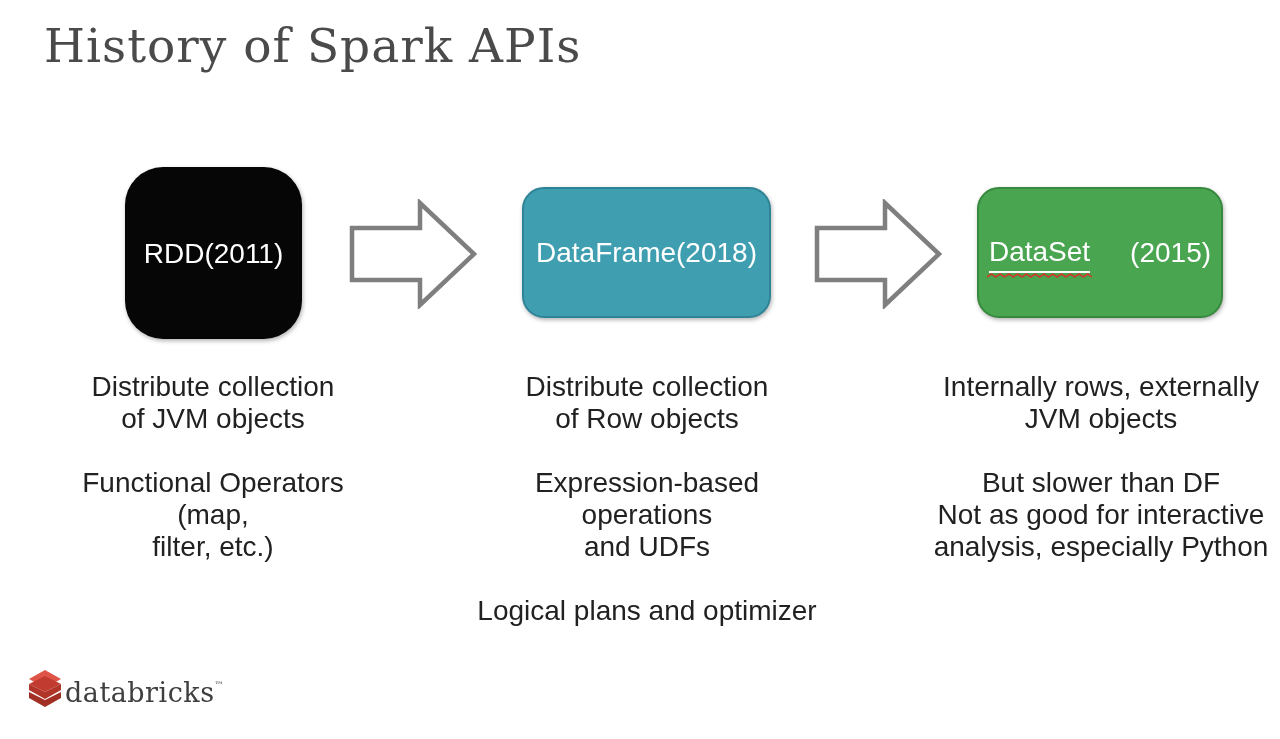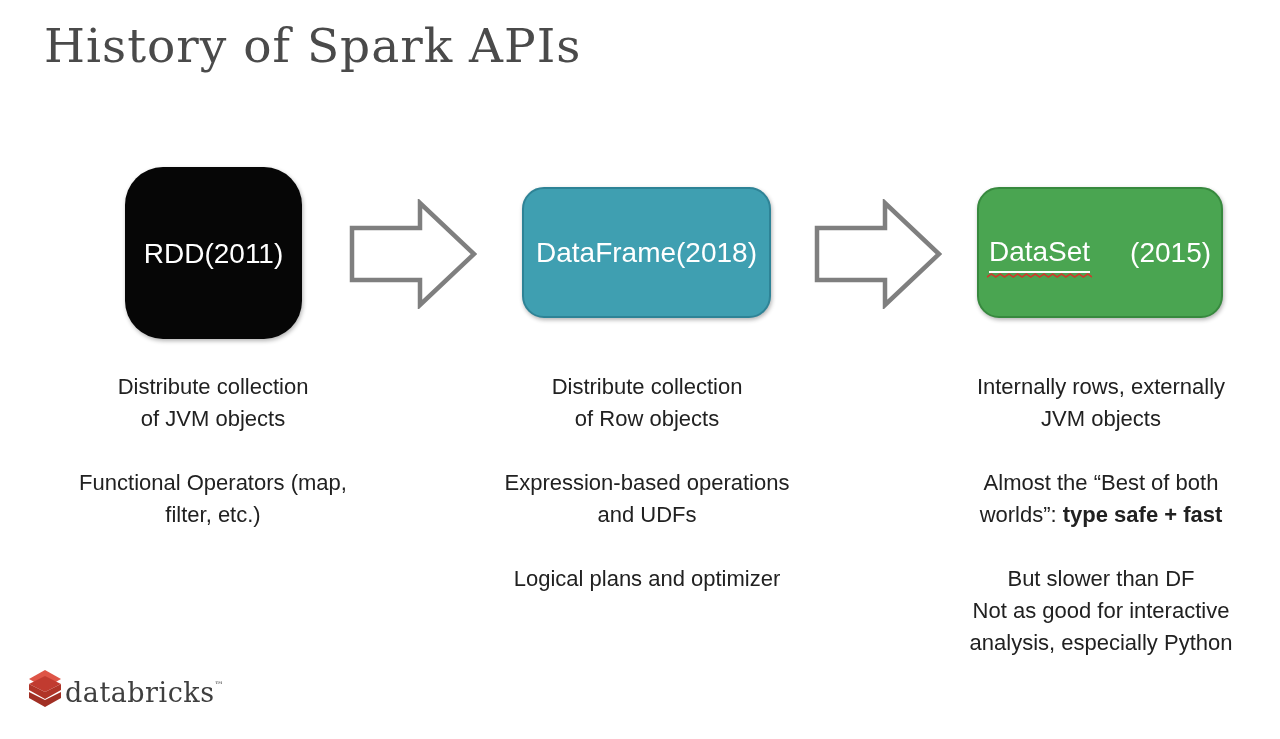--- a/index.html
+++ b/index.html
@@ -68,21 +68,21 @@
     width: 128px;
     height: 110px;
   }
   .arrow-1 { left: 349px; top: 199px; }
   .arrow-2 { left: 814px; top: 199px; }
   
   .col {
     position: absolute;
     top: 371px;
     text-align: center;
-    font-size: 22px;
+    font-size: 28px;
     line-height: 32px;
     color: #212121;
   }
   .col p { margin: 0 0 32px 0; white-space: pre-line; }
   .col-1 { left: 43px;  width: 340px; }
   .col-2 { left: 477px; width: 340px; }
   .col-3 { left: 926px; width: 350px; }
   .em { font-weight: bold; white-space: pre-line; }
   
   .logo {
@@ -154,22 +154,20 @@
     <p>Distribute collection
 of Row objects</p>
     <p>Expression-based operations
 and UDFs</p>
     <p>Logical plans and optimizer</p>
   </div>
 
   <div class="col col-3">
     <p>Internally rows, externally
 JVM objects</p>
-    <p><span>Almost the “Best of both
-worlds”: </span><span class="em">type safe + fast</span></p>
     <p>But slower than DF
 Not as good for interactive
 analysis, especially Python</p>
   </div>
 
   <div class="logo">
     <svg class="logo-icon" viewBox="0 0 34 40">
       <polygon points="17,2 33,11 17,20 1,11" fill="#de5547"></polygon>
       <polygon points="17,8 33,16 17,24 1,16" fill="#c13b30"></polygon>
       <polygon points="1,16 17,24 33,16 33,22 17,31 1,22" fill="#b03428"></polygon>

